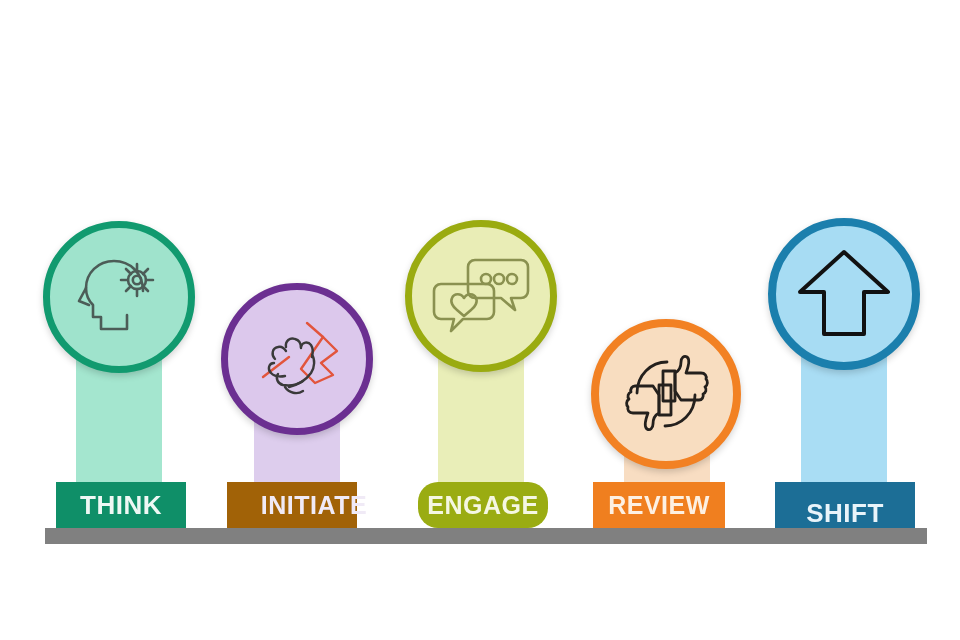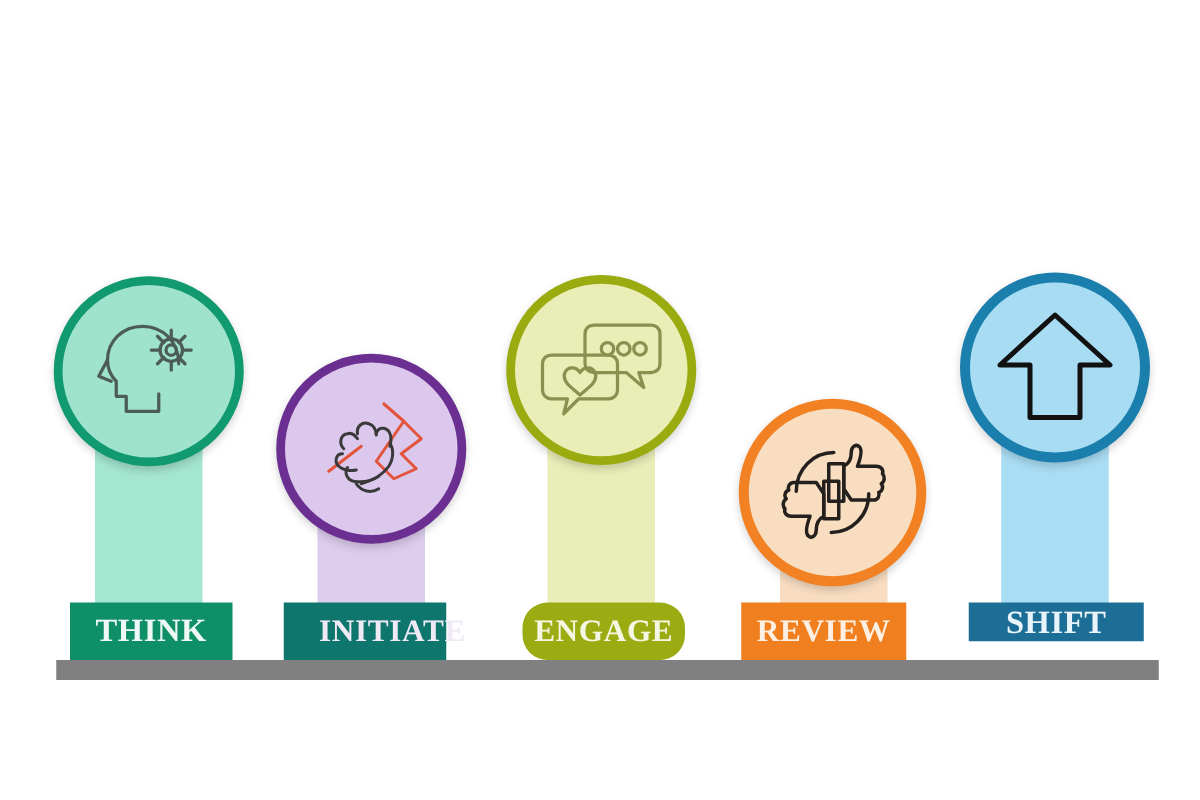--- a/index.html
+++ b/index.html
@@ -51,21 +51,21 @@
     justify-content: center;
     box-sizing: border-box;
   }
   .label-text {
     color: #f2f6f4;
     font-size: 26px;
     font-weight: bold;
     letter-spacing: 0.5px;
     line-height: 1;
     white-space: nowrap;
-    font-family: Liberation Serif, serif;
+    font-family: Liberation Sans, sans-serif;
   }
 
   
   .medallion {
     position: absolute;
     border-radius: 50%;
     box-sizing: border-box;
     display: flex;
     align-items: center;
     justify-content: center;
@@ -97,21 +97,21 @@
           <path d="M68 17 L68 24 M68 42 L68 49 M52 33 L59 33 M77 33 L84 33
                    M57 22 L62 27 M74 39 L79 44 M79 22 L74 27 M62 39 L57 44"></path>
         </svg>
       </span>
     </div>
   </div>
 
   <div class="pillar">
     <div class="stem" style="left:254px; top:362px; width:86px; height:128px; background:#ddcded;"></div>
 
-    <div class="label-plate" style="left:227px; top:482px; width:130px; height:46px; background:#0f766e;padding-left:44px;">
+    <div class="label-plate" style="left:227px; top:482px; width:130px; height:46px; background:#a16207;padding-left:44px;">
       <span class="label-text" style="color:#f0eaf6; font-size:25px;">INITIATE</span>
     </div>
 
     <div class="medallion" style="left:221px; top:283px; width:152px; height:152px; background:#dcc8ec; border:7px solid #6b2f91;">
       <span>
         <svg width="104" height="104" viewBox="0 0 104 104" fill="none" stroke-linecap="round" stroke-linejoin="round">
           <g stroke="#e2553c" stroke-width="2.4">
             <path d="M62 16 L78 30"></path>
             <path d="M78 30 L92 44 L76 56 L88 68 L70 76 L56 62 Z"></path>
             <path d="M18 70 L44 50"></path>
@@ -181,21 +181,21 @@
                    C15 46 17 43 20 43 L38 43 Z"></path>
           <rect x="44" y="42" width="12" height="30"></rect>
         </svg>
       </span>
     </div>
   </div>
 
   <div class="pillar">
     <div class="stem" style="left:801px; top:298px; width:86px; height:192px; background:#a9ddf4;"></div>
 
-    <div class="label-plate" style="left:775px; top:482px; width:140px; height:31px; background:#1c6e96;">
+    <div class="label-plate" style="left:775px; top:482px; width:140px; height:62px; background:#1c6e96;">
       <span class="label-text" style="color:#e9f4fa;">SHIFT</span>
     </div>
 
     <div class="medallion" style="left:768px; top:218px; width:152px; height:152px; background:#a7dcf3; border:8px solid #1b7fad;">
       <span>
         <svg width="100" height="100" viewBox="0 0 100 100" fill="none" stroke="#111111" stroke-width="4" stroke-linecap="round" stroke-linejoin="round">
           <path d="M50 8 L94 48 L70 48 L70 90 L30 90 L30 48 L6 48 Z"></path>
         </svg>
       </span>
     </div>

